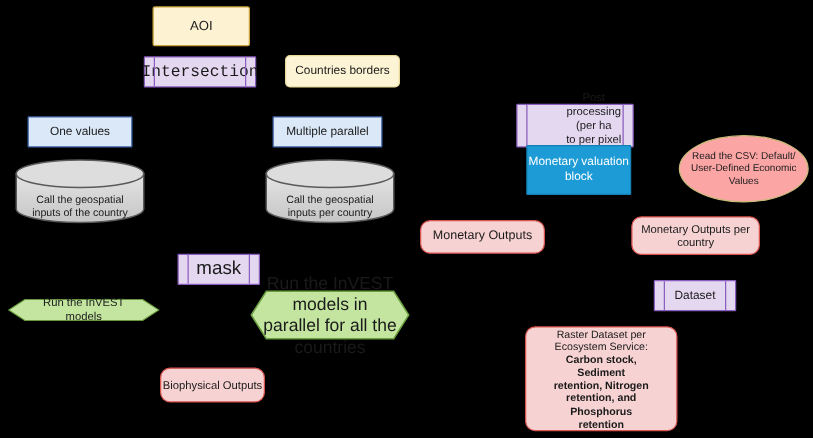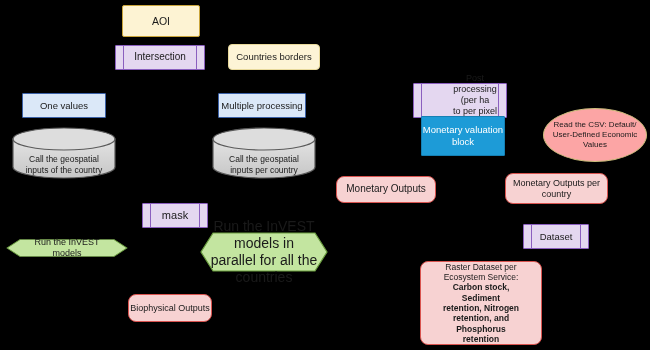--- a/index.html
+++ b/index.html
@@ -180,27 +180,27 @@
       <path d="M556,108 L556,120"></path>
       <path d="M556,204 L556,222"></path>
       <path d="M556,250 L556,262 L546,262"></path>
       <path d="M436,204 L436,262"></path>
       <path d="M470,72 L470,64 L386,64 L386,180"></path>
     </g>
   </svg>
 
   <div class="node shape-yellow" style="left:122px; top:5px; width:78px; height:32px; font-size:10.5px;">AOI</div>
 
-  <div class="node shape-purple" style="left:115px; top:45px; width:90px; height:25px; font-size:10px; display:flex; align-items:center; justify-content:center;">Intersection</div>
+  <div class="node shape-purple" style="left:115px; top:45px; width:90px; height:25px; font-size:13px; display:flex; align-items:center; justify-content:center;font-family:Liberation Mono, monospace;">Intersection</div>
 
   <div class="node shape-yellow-soft" style="left:228px; top:44px; width:92px; height:26px; font-size:9.5px;">Countries borders</div>
 
   <div class="node shape-blue-light" style="left:22px; top:93px; width:84px; height:25px; font-size:9.5px;">One values</div>
 
-  <div class="node shape-blue-light" style="left:218px; top:93px; width:88px; height:25px; font-size:9.5px;">Multiple processing</div>
+  <div class="node shape-blue-light" style="left:218px; top:93px; width:88px; height:25px; font-size:9.5px;">Multiple parallel</div>
 
   <div class="shape-cylinder" style="left:12px; top:127px; width:104px; height:52px;">
     <svg viewBox="0 0 104 52" preserveAspectRatio="none">
       <defs>
         <linearGradient id="cylgrad1" x1="0" y1="0" x2="0" y2="1">
           <stop offset="0%" stop-color="#e3e3e3"></stop>
           <stop offset="100%" stop-color="#c6c6c6"></stop>
         </linearGradient>
       </defs>
       <path d="M1,12 L1,40 A51,11 0 0 0 103,40 L103,12 Z" fill="url(#cylgrad1)" stroke="#5a5a5a" stroke-width="1.2"></path>
@@ -218,21 +218,21 @@
           <stop offset="100%" stop-color="#c6c6c6"></stop>
         </linearGradient>
       </defs>
       <path d="M1,12 L1,40 A51,11 0 0 0 103,40 L103,12 Z" fill="url(#cylgrad2)" stroke="#5a5a5a" stroke-width="1.2"></path>
       <ellipse cx="52" cy="12" rx="51" ry="11" fill="#dddddd" stroke="#5a5a5a" stroke-width="1.2"></ellipse>
     </svg>
     <div class="cyl-label" style="font-size:8.5px;">Call the geospatial
 inputs per country</div>
   </div>
 
-  <div class="node shape-purple" style="left:142px; top:203px; width:66px; height:25px; font-size:11px; display:flex; align-items:center; justify-content:center;">mask</div>
+  <div class="node shape-purple" style="left:142px; top:203px; width:66px; height:25px; font-size:15px; display:flex; align-items:center; justify-content:center;">mask</div>
 
   <div class="shape-hex" style="left:6px; top:239px; width:122px; height:18px;">
     <svg viewBox="0 0 122 34" preserveAspectRatio="none">
       <polygon points="14,1 108,1 121,17 108,33 14,33 1,17" fill="#c3e5a0" stroke="#6a9e3f" stroke-width="1.2"></polygon>
     </svg>
     <div class="hex-label" style="font-size:9px;">Run the InVEST models</div>
   </div>
 
   <div class="shape-hex" style="left:200px; top:232px; width:128px; height:40px;">
     <svg viewBox="0 0 128 40" preserveAspectRatio="none">

